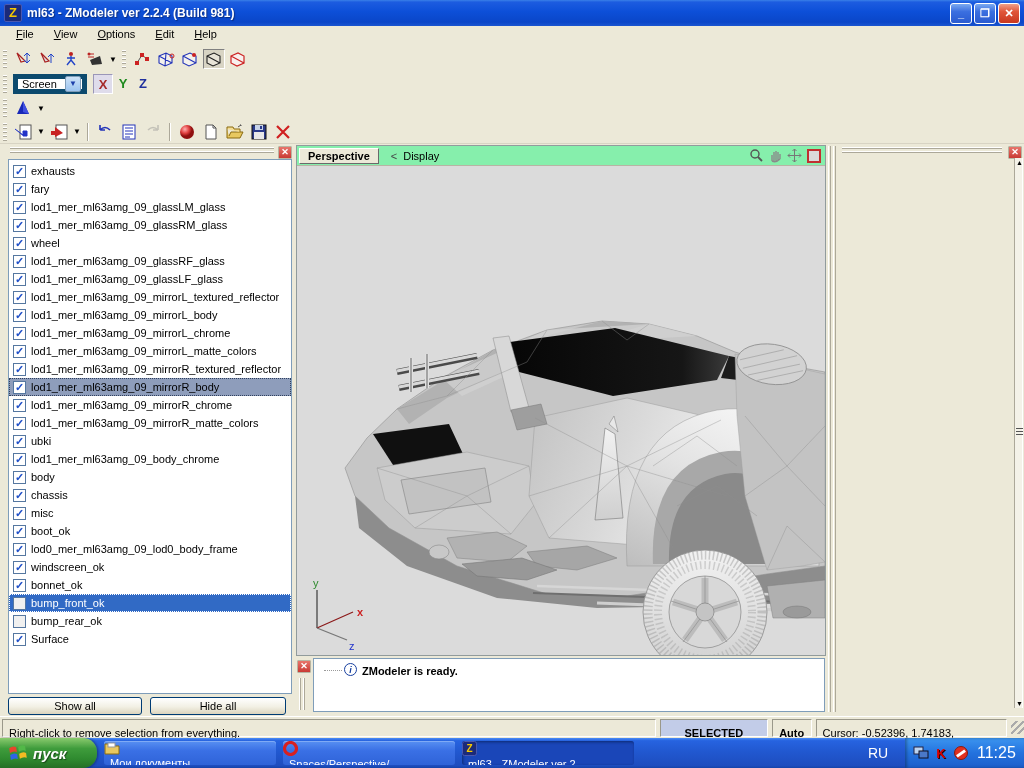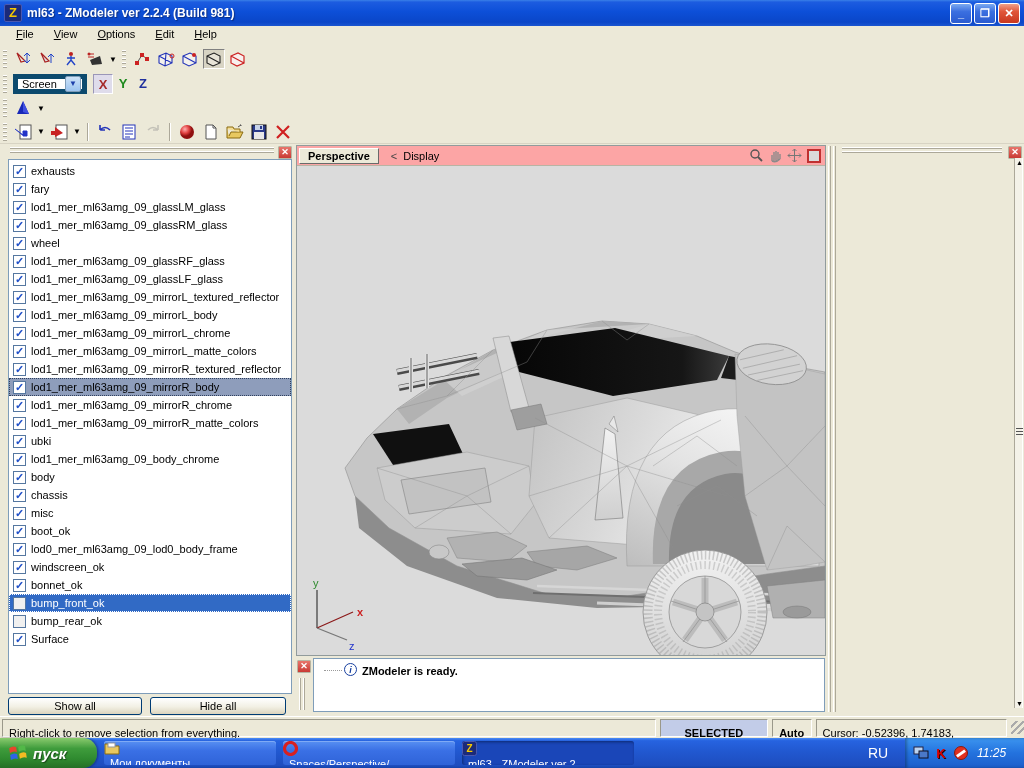--- a/index.html
+++ b/index.html
@@ -60,21 +60,21 @@
   .row .cb { width:13px; height:13px; border:1px solid #5577A0; background:#fff; margin-right:5px;
     font-size:11px; font-weight:bold; color:#2050C8; line-height:11px; text-align:center; flex:0 0 13px; }
   .row.sel-inactive { background:#8E9DBB; outline:1px dotted #30405E; outline-offset:-1px; }
   .row.sel-active { background:#316AC5; color:#fff; outline:1px dotted #fff; outline-offset:-1px; }
   .xp-btn { position:absolute; height:18px; border:1px solid #003C74; border-radius:3px;
     background:linear-gradient(180deg,#fff 0%,#F2F0E4 55%,#DCD5BE 100%);
     text-align:center; line-height:16px; color:#000; }
 
   
   #viewport { position:absolute; left:296px; top:145px; width:530px; height:511px;
-    border:1px solid #919B9C; background:#fca5a5; }
+    border:1px solid #919B9C; background:#86efac; }
   #vp-header { height:20px; display:flex; align-items:center; border-bottom:1px solid #b8b4a4; }
   .vp-mode { font-weight:bold; padding:1px 8px; margin:1px 2px; border:1px solid; border-color:#fff #6a6a6a #6a6a6a #fff;
     background:#ECE9D8; }
   .vp-back { color:#444; margin:0 6px 0 10px; }
   .vp-icons { margin-left:auto; display:flex; align-items:center; gap:2px; padding-right:3px; }
   .vp-ico { width:17px; height:16px; display:flex; align-items:center; justify-content:center; }
   #vp-canvas { position:relative; width:528px; height:489px; background:#DBDBDB; overflow:hidden; }
   #car-svg { position:absolute; left:0; top:0; }
   #gizmo { position:absolute; left:4px; top:412px; }
   #gizmo text { font-size:11px; font-family:"Liberation Sans",sans-serif; }
@@ -121,21 +121,21 @@
     text-shadow:1px 1px 1px #1a4a1a; }
   .taskbtn { position:absolute; top:3px; height:24px; width:172px; border-radius:3px;
     background:linear-gradient(180deg,#5890F2,#3A70E5 40%,#2F63D8); box-shadow:inset 0 1px 0 #7FAAF5;
     color:#fff; display:flex; align-items:flex-start; padding:0 0; overflow:hidden; white-space:nowrap;flex-direction:column; }
   .taskbtn.active { background:#1A46B8; box-shadow:inset 1px 1px 3px #0d2a70; }
   .taskbtn .tb-label { margin-left:6px; overflow:hidden; text-overflow:ellipsis; }
   #lang-ind { position:absolute; left:868px; top:7px; color:#fff; font-size:14px; }
   #tray { position:absolute; left:905px; top:0; width:119px; height:30px;
     background:linear-gradient(180deg,#3C95F0 0%,#2372DE 50%,#1C5ECB 100%);
     box-shadow:inset 2px 0 3px rgba(0,0,0,.3); display:flex; align-items:center; padding-left:8px; gap:4px; }
-  #tray .time { color:#fff; font-size:12px; margin-left:4px;font-style:italic; }
+  #tray .time { color:#fff; font-size:16px; margin-left:4px; }
   .tray-ico { width:16px; height:16px; display:flex; align-items:center; justify-content:center; }
   .k-ico { color:#D80000; font-weight:900; font-size:13px; text-shadow:1px 1px 0 #300; }
   .block-ico { width:14px; height:14px; border-radius:50%; background:#E03020; border:1px solid #8a1a10; position:relative; }
   .block-ico::after { content:""; position:absolute; left:1px; top:5px; width:10px; height:3px; background:#fff; transform:rotate(-35deg); }
 </style>
 </head>
 <body>
 
 <div id="screen">
 

